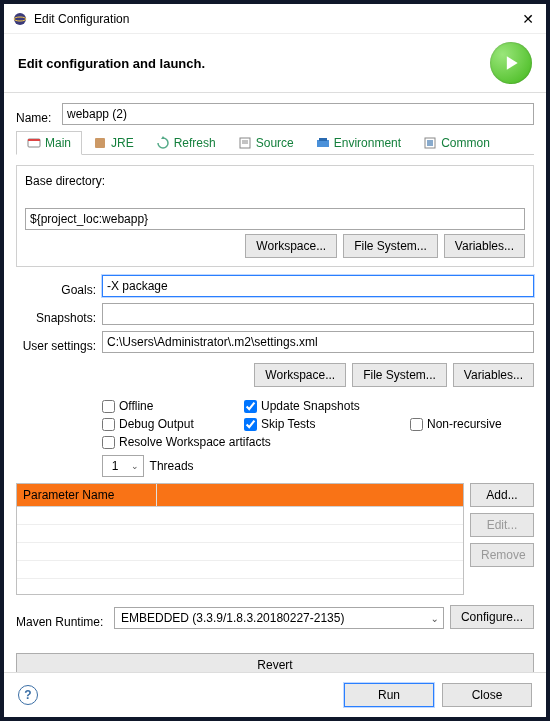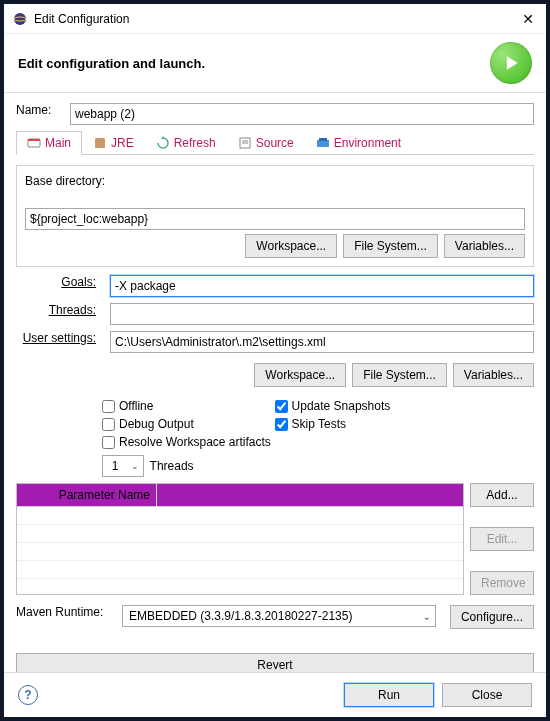--- a/index.html
+++ b/index.html
@@ -46,22 +46,22 @@
     box-shadow: inset 0 0 2px rgba(0,0,0,.3);
   }
   .run-icon svg { width: 20px; height: 20px; }
   .content {
     flex: 1;
     padding: 10px 12px 0 12px;
     overflow: hidden;
     display: flex;
     flex-direction: column;
   }
-  .row { display: flex; align-items: flex-start; margin-bottom: 6px; gap: 14px; }
-  .row label.lbl { min-width: 80px; text-align: right; text-decoration: underline; }
+  .row { display: flex; align-items: flex-end; margin-bottom: 6px; gap: 6px; }
+  .row label.lbl { min-width: 80px; text-align: right; }
   .row label.lbl-left { min-width: 80px; text-align: left; }
   input[type=text], .select {
     border: 1px solid #a7a7a7;
     padding: 10px 4px;
     font: inherit;
     height: 22px;
     background: #fff;
   }
   input[type=text].full { flex: 1; }
   input[type=text].focus {
@@ -75,21 +75,21 @@
     background: #fff;
   }
   .tab {
     padding: 4px 10px;
     display: flex;
     align-items: center;
     gap: 4px;
     border: 1px solid transparent;
     border-bottom: none;
     cursor: default;
-    color: #be185d;
+    color: #15803d;
   }
   .tab.active {
     border: 1px solid #ccc;
     border-bottom: 1px solid #fff;
     margin-bottom: -1px;
     background: #fff;
   }
   .tab .ticon { width: 14px; height: 14px; display: inline-block; }
   .group {
     border: 1px solid #d0d0d0;
@@ -119,26 +119,26 @@
     display:flex; align-items:center;
     border:1px solid #a7a7a7; height:22px;
   }
   .spinner input { border:none; width:24px; height:20px; text-align:center; font:inherit; }
   .spinner .arr { font-size:9px; padding:0 4px; color:#555; }
   .table-wrap { display:flex; gap:6px; margin-bottom:10px; }
   .table {
     flex:1; border:1px solid #c0c0c0; background:#fff;
     display:flex; flex-direction:column; height:112px;
   }
-  .thead { display:flex; border-bottom:1px solid #d0d0d0; background:#a21caf;text-align:right; }
+  .thead { display:flex; border-bottom:1px solid #d0d0d0; background:#f97316; }
   .th { padding:4px 6px; border-right:1px solid #e0e0e0; flex:1; }
   .th:first-child { flex:0 0 140px; }
   .tbody { flex:1; background:#fff; }
   .tbody .trow { height:18px; border-bottom:1px solid #eee; }
-  .side-btns { display:flex; flex-direction:column; gap:20px; width:64px; }
+  .side-btns { display:flex; flex-direction:column; gap:6px; width:64px; }
   .side-btns .btn { min-width:0; width:64px; }
   .side-btns .btn:disabled { color:#999; }
   .select {
     flex:1; display:flex; align-items:center; justify-content:space-between;
     padding:0 4px 0 6px;
   }
   .select .caret { font-size:10px; color:#555; }
   .footer {
     margin-top:auto;
     padding:8px 0 10px 0;
@@ -214,38 +214,45 @@
             </svg></span>
         <span>Source</span>
       </div>
       <div class="tab">
         <span class="ticon"><svg width="14" height="14">
               <rect x="1" y="4" width="12" height="7" fill="#4a90d9"></rect>
               <rect x="3" y="2" width="8" height="3" fill="#2a6ab0"></rect>
             </svg></span>
         <span>Environment</span>
       </div>
+      <div class="tab">
+        <span class="ticon"><svg width="14" height="14">
+              <rect x="2" y="2" width="10" height="10" fill="#fff" stroke="#888"></rect>
+              <rect x="4" y="4" width="6" height="6" fill="#8ac"></rect>
+            </svg></span>
+        <span>Common</span>
+      </div>
     </div>
 
     <div class="group">
       <div style="margin-bottom:20px">Base directory:</div>
       <input type="text" class="full" style="width: 100%;" value="${project_loc:webapp}">
       <div class="btn-row">
         <button class="btn">Workspace...</button>
         <button class="btn">File System...</button>
         <button class="btn">Variables...</button>
       </div>
     </div>
 
     <div class="row">
       <label class="lbl">Goals:</label>
       <input type="text" class="full focus" value="-X package" style="">
     </div>
     <div class="row">
-      <label class="lbl">Threads:</label>
+      <label class="lbl">Snapshots:</label>
       <input type="text" class="full" value="" style="">
     </div>
     <div class="row">
       <label class="lbl">User settings:</label>
       <input type="text" class="full" value="C:\Users\Administrator\.m2\settings.xml" style="">
     </div>
     <div class="btn-row btn-row-left-pad">
       <button class="btn">Workspace...</button>
       <button class="btn">File System...</button>
       <button class="btn">Variables...</button>
@@ -262,20 +269,24 @@
             <span>Update Snapshots</span>
           </label>
         <span></span>
         <label class="chk">
             <input type="checkbox" style="">
             <span>Debug Output</span>
           </label>
         <label class="chk">
             <input type="checkbox" checked="" style="">
             <span>Skip Tests</span>
+          </label>
+        <label class="chk">
+            <input type="checkbox" style="">
+            <span>Non-recursive</span>
           </label>
         <label class="chk" style="grid-column:1/4">
             <input type="checkbox" style="">
             <span>Resolve Workspace artifacts</span>
           </label>
       </div>
       <div class="threads-row">
         <div class="spinner">
           <input type="text" value="1" style="">
           <span class="arr">⌄</span>

